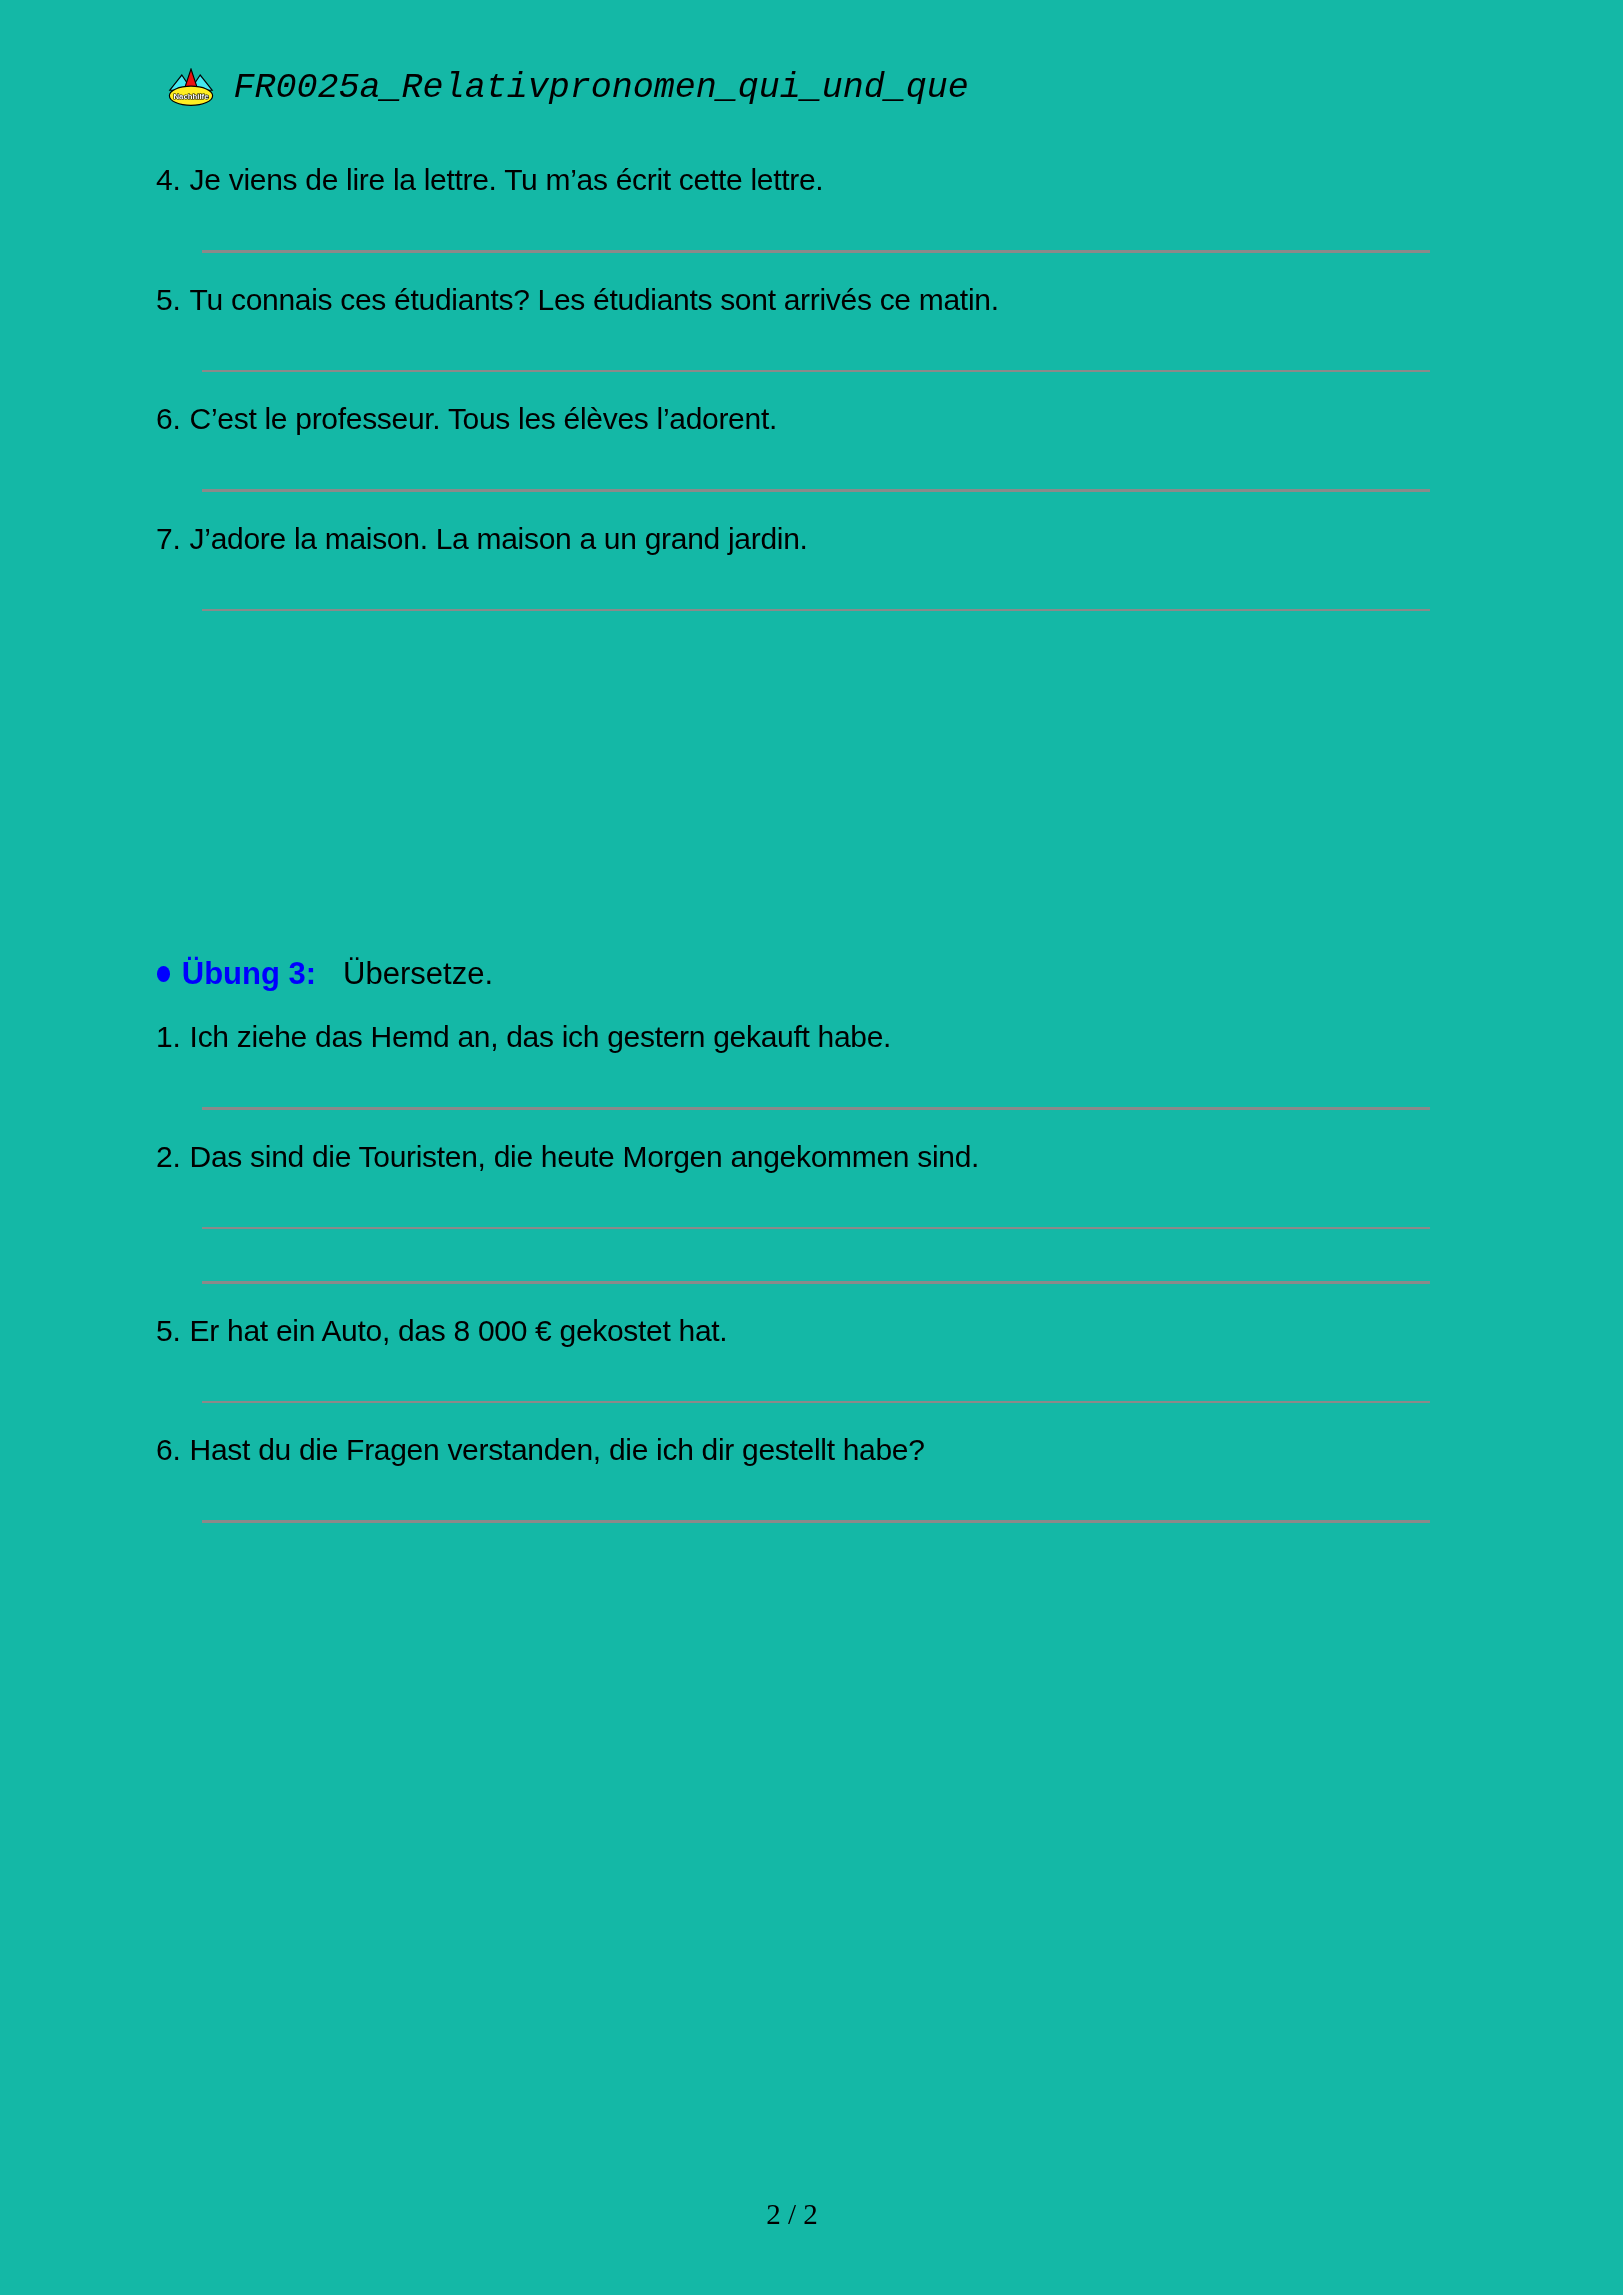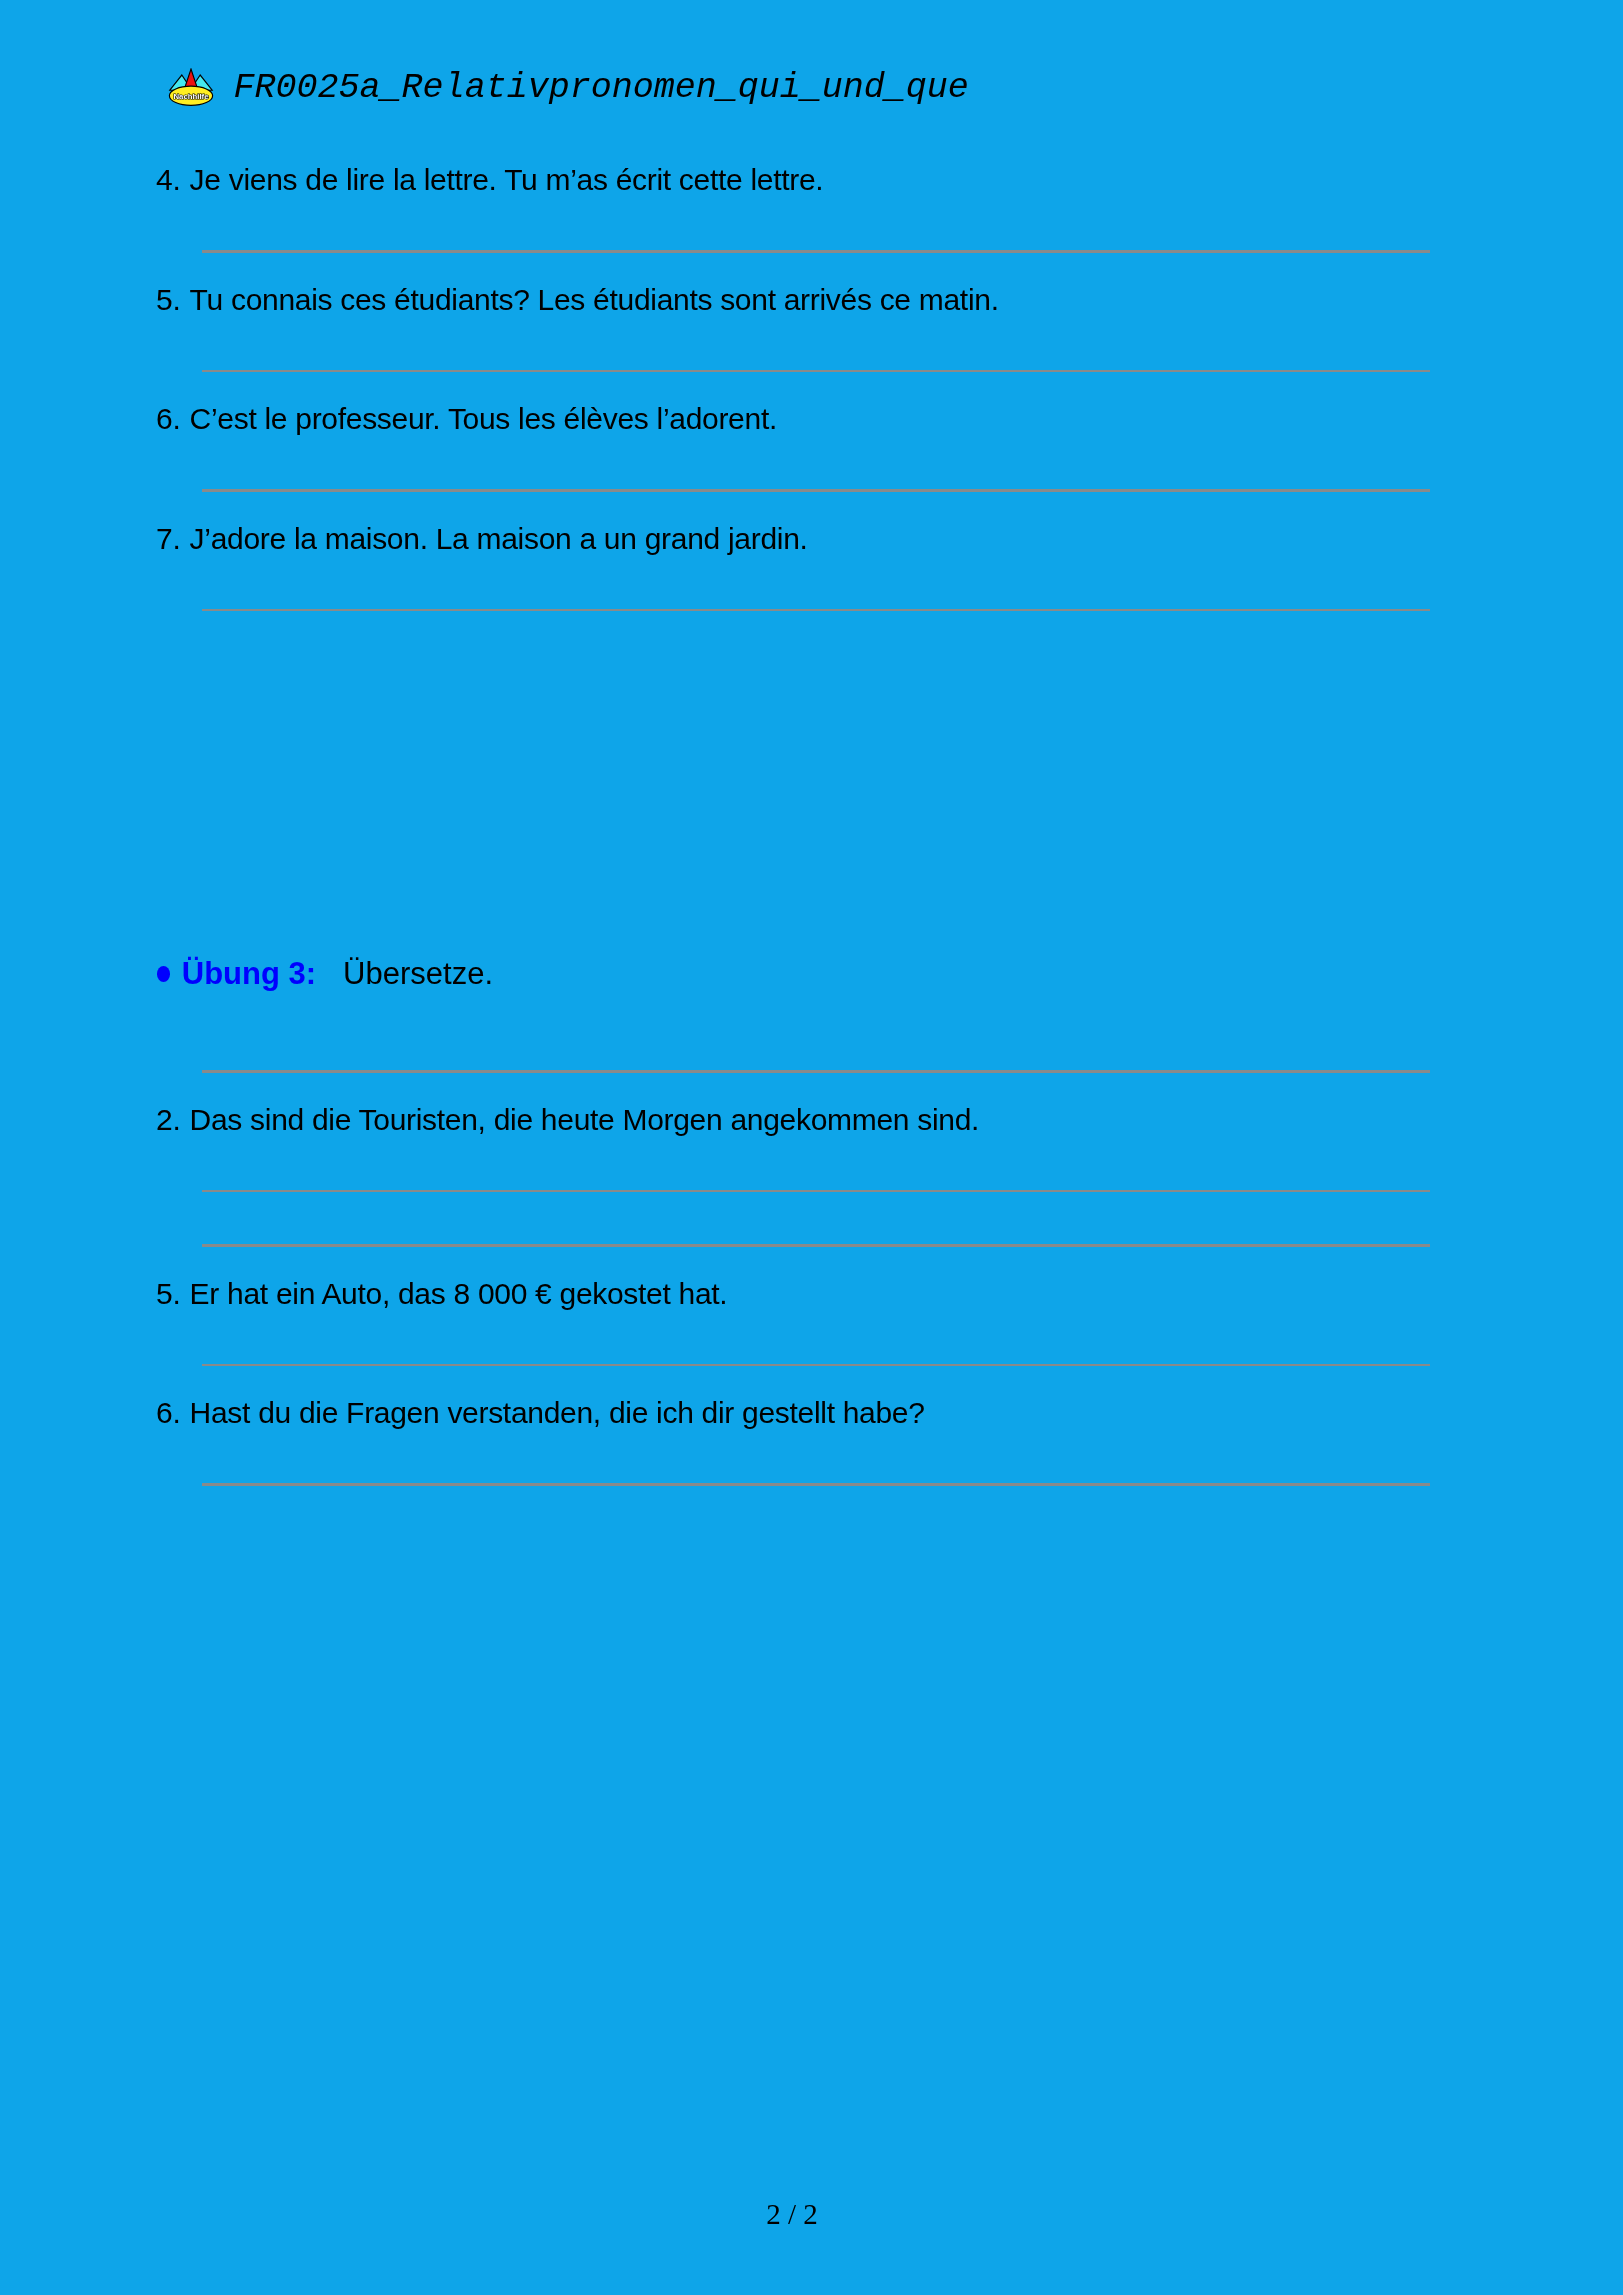--- a/index.html
+++ b/index.html
@@ -1,19 +1,19 @@
 <!DOCTYPE html>
 <html style="font-size:10.5px"><head>
 <meta charset="utf-8">
 <style>
   html,body { margin:0; padding:0; background:#e8e8e8; }
   .page {
     position:relative;
     width:1623px; height:2295px;
-    background:#0ea5e9;
+    background:#14b8a6;
     font-family:"Liberation Sans", sans-serif;
     color:#000;
     overflow:hidden;
   }
 
   
   .header {
     position:absolute; top:68px; left:168px;
     display:flex; align-items:flex-end; gap:19.6px;
   }
@@ -121,20 +121,21 @@
 
   <div class="uebung-heading">
     <span class="bullet"></span>
     <span class="uebung-label">Übung 3:</span>
     <span class="uebung-instruction">Übersetze.</span>
   </div>
 
   <div class="section" id="section-ex3">
 
     <div class="item">
+      <div class="sentence"><span class="num">1.</span><span>Ich ziehe das Hemd an, das ich gestern gekauft habe.</span></div>
       <div class="answer-line"></div>
     </div>
 
     <div class="item">
       <div class="sentence"><span class="num">2.</span><span>Das sind die Touristen, die heute Morgen angekommen sind.</span></div>
       <div class="answer-line"></div>
     </div>
 
     <div class="item">
       <div class="answer-line"></div>

